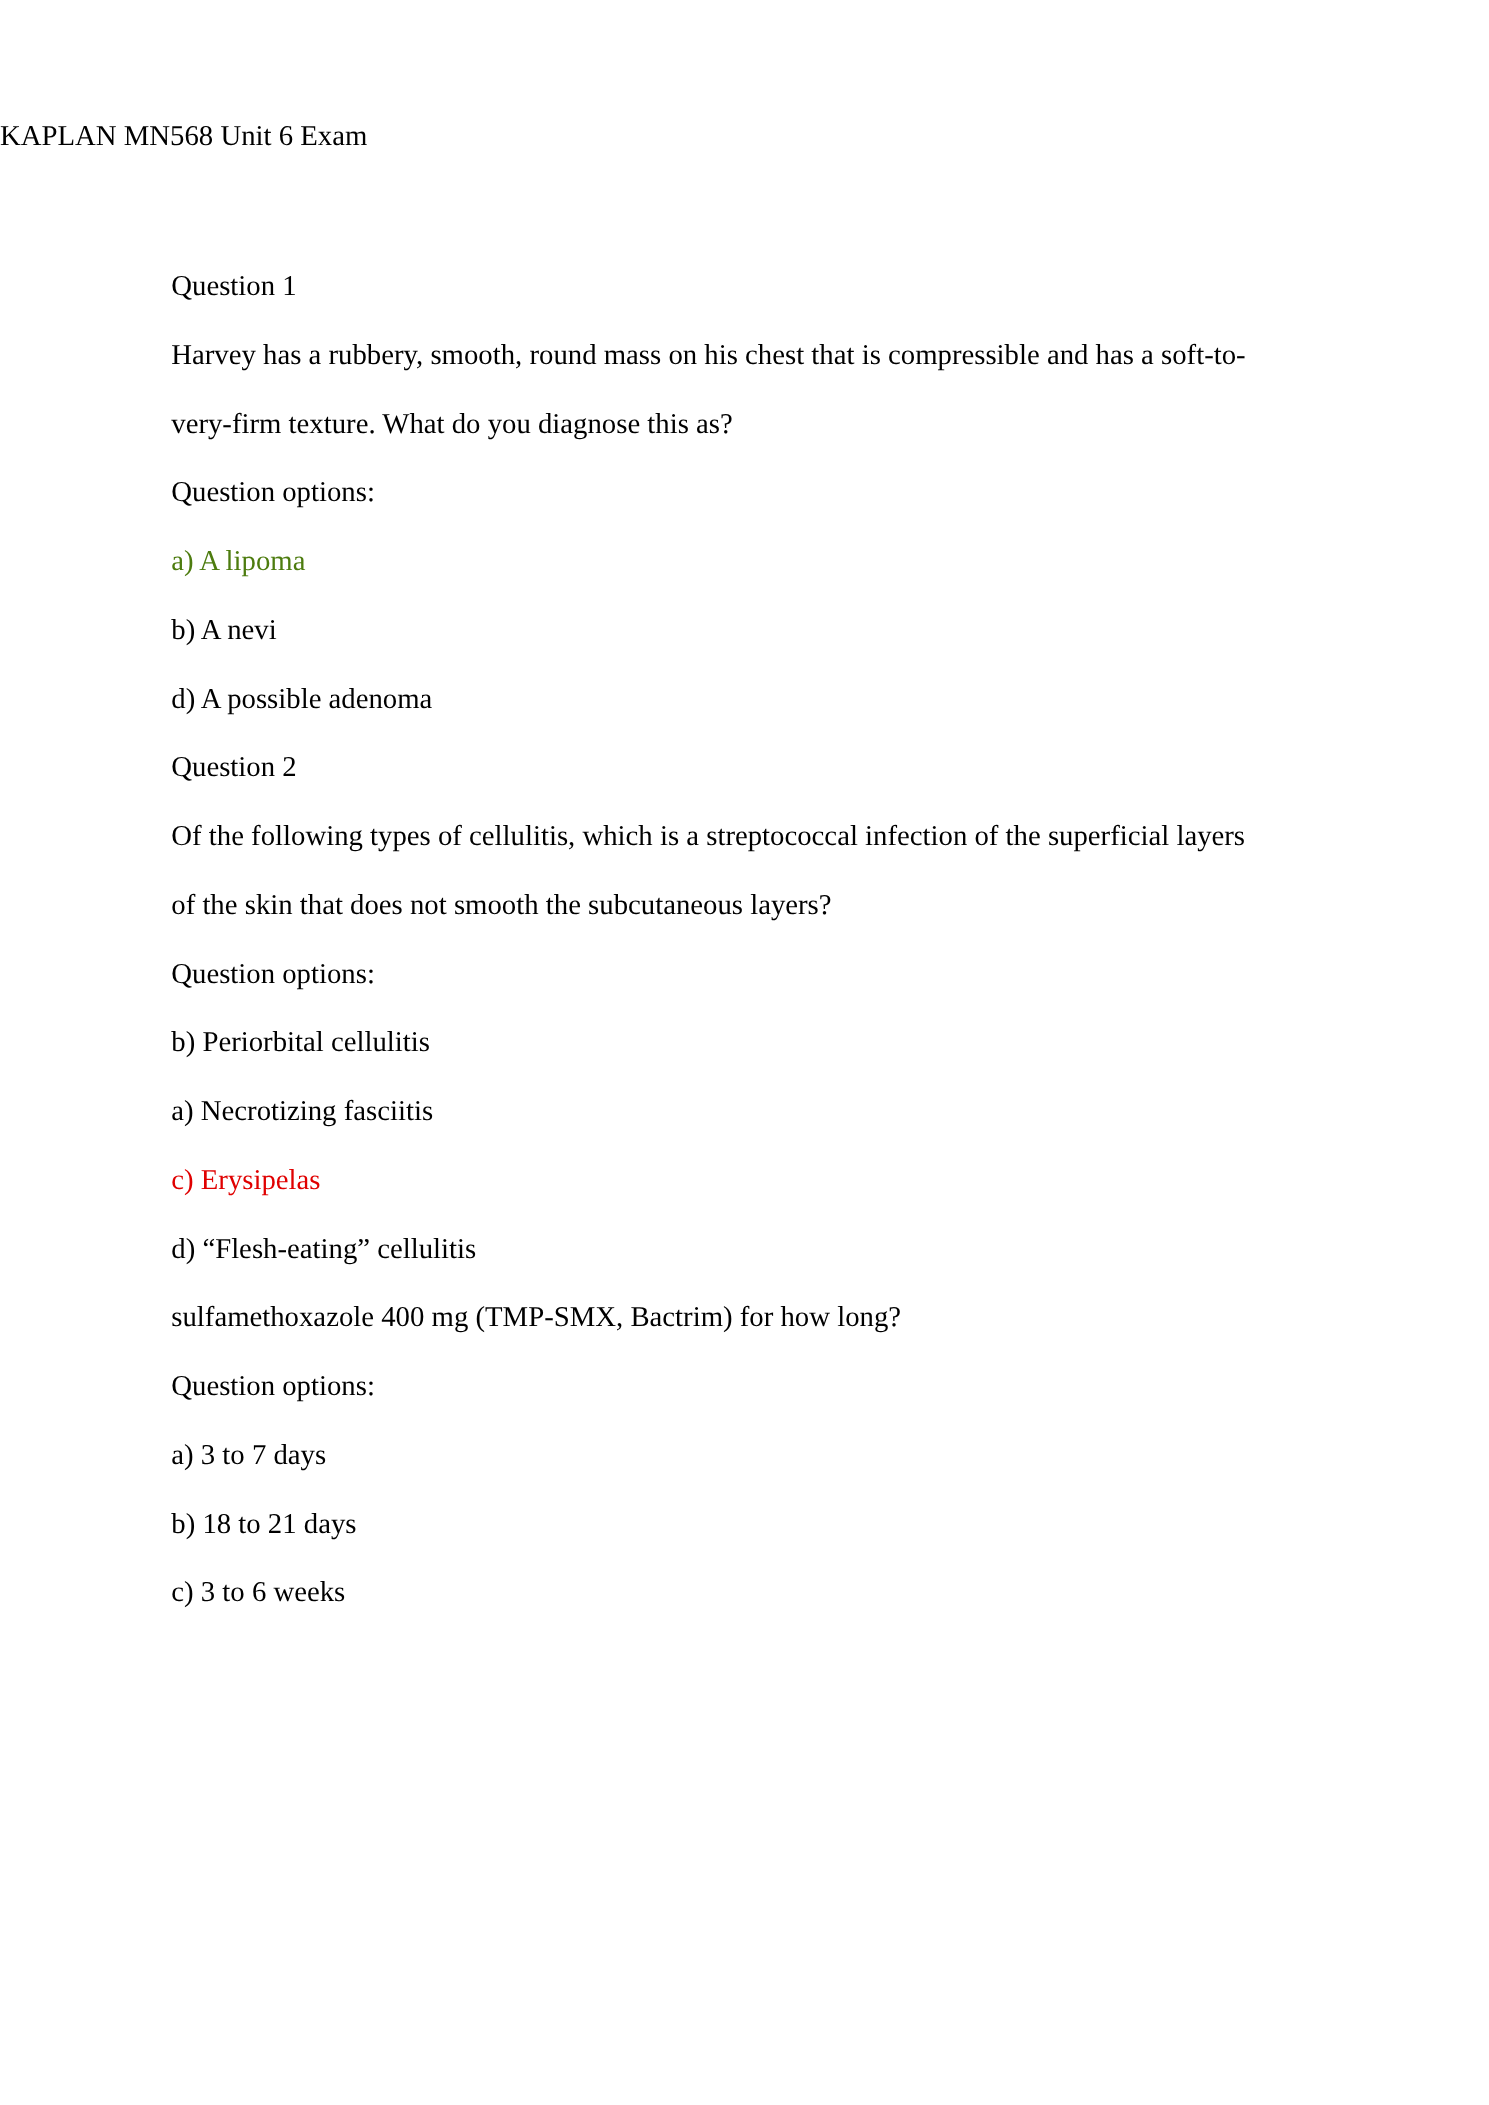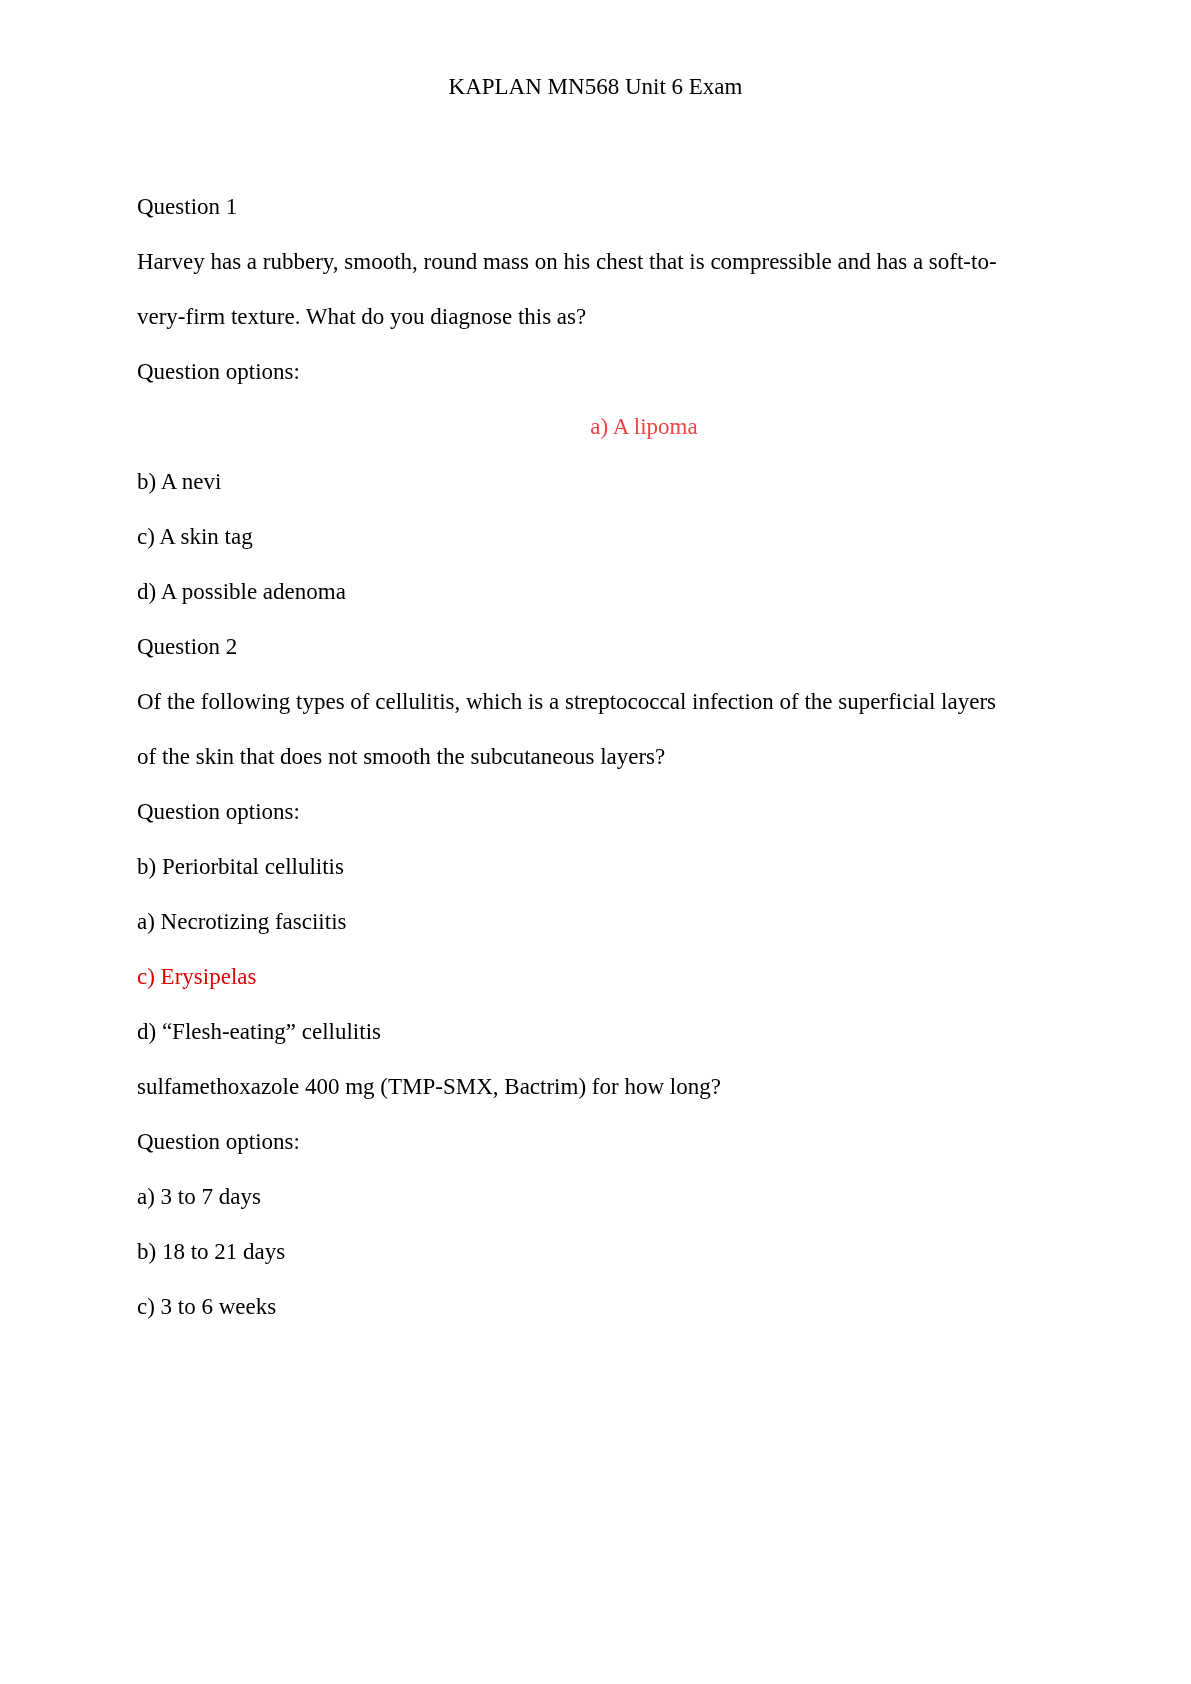--- a/index.html
+++ b/index.html
@@ -15,25 +15,24 @@
     color: #000000;
   }
   .page {
     position: relative;
     width: 1191px;
     height: 1684px;
     background: #ffffff;
   }
   .doc-title {
     margin: 0;
-    padding-top: 72px;
+    padding-top: 94px;
     font-size: 23px;
     font-weight: normal;
     line-height: 30px;
-    text-align: center;
     white-space: nowrap;
   }
   .content {
     margin-top: 77px;
     padding-left: 137px;
     padding-right: 40px;
     font-family: Liberation Serif, serif;
   }
   .line {
     height: 55px;
@@ -52,23 +51,22 @@
 <div class="page">
 
   <h1 class="doc-title">KAPLAN MN568 Unit 6 Exam</h1>
 
   <div class="content">
 
     <div class="line">Question 1</div>
     <div class="line">Harvey has a rubbery, smooth, round mass on his chest that is compressible and has a soft-to-</div>
     <div class="line">very-firm texture. What do you diagnose this as?</div>
     <div class="line">Question options:</div>
-    <div class="line highlight" style="color: #ef4444; text-align: center;">a) A lipoma</div>
+    <div class="line highlight" style="color: #4d7c0f;">a) A lipoma</div>
     <div class="line">b) A nevi</div>
-    <div class="line">c) A skin tag</div>
     <div class="line">d) A possible adenoma</div>
 
     <div class="line">Question 2</div>
     <div class="line">Of the following types of cellulitis, which is a streptococcal infection of the superficial layers</div>
     <div class="line">of the skin that does not smooth the subcutaneous layers?</div>
     <div class="line">Question options:</div>
     <div class="line">b) Periorbital cellulitis</div>
     <div class="line">a) Necrotizing fasciitis</div>
     <div class="line highlight" style="color: rgb(224, 0, 0);">c) Erysipelas</div>
     <div class="line">d) “Flesh-eating” cellulitis</div>

